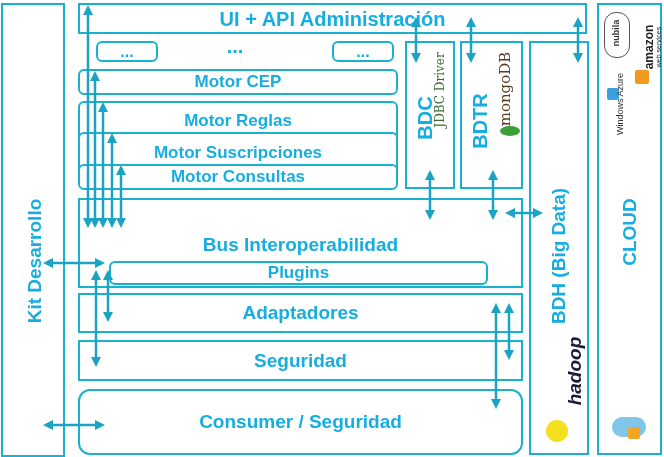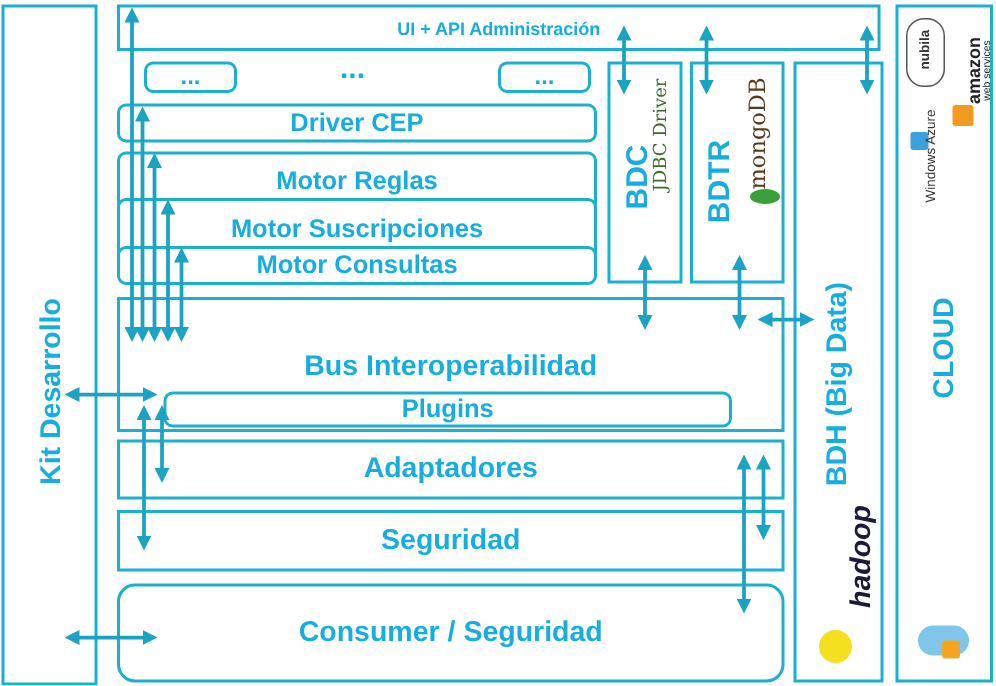--- a/index.html
+++ b/index.html
@@ -15,36 +15,36 @@
 <div class="lbl" style="left:8px;top:6px;font-family:'DejaVu Serif',serif;font-size:14px;color:#3a4a6a;">
   <span>sofia</span>
 </div>
 
 <div class="box" style="left:1px;top:3px;width:64px;height:454px;"></div>
 <div class="lbl center" style="left:-60px;top:246px;width:190px;height:30px;font-size:19px;transform:rotate(-90deg);">
   <span>Kit Desarrollo</span>
 </div>
 
 <div class="box" style="left:78px;top:3px;width:509px;height:31px;"></div>
-<div class="lbl center" style="left:78px;top:4px;width:509px;height:30px;font-size:12px;">
+<div class="lbl center" style="left:78px;top:4px;width:509px;height:30px;font-size:20px;">
   <span>UI + API Administración</span>
 </div>
 
 <div class="box center" style="left:96px;top:41px;width:62px;height:21px;border-radius:6px;">
   <span class="lbl" style="position:static;font-size:16px;line-height:14px;">...</span>
 </div>
 <div class="lbl center" style="left:205px;top:36px;width:60px;height:20px;font-size:20px;">
   <span>...</span>
 </div>
 <div class="box center" style="left:332px;top:41px;width:62px;height:21px;border-radius:6px;">
   <span class="lbl" style="position:static;font-size:16px;line-height:14px;">...</span>
 </div>
 
 <div class="box center" style="left:78px;top:69px;width:320px;height:26px;border-radius:6px;">
-  <span class="lbl" style="position:static;font-size:17px;">Driver CEP</span>
+  <span class="lbl" style="position:static;font-size:17px;">Motor CEP</span>
 </div>
 <div class="box center" style="left:78px;top:101px;width:320px;height:40px;border-radius:6px;">
   <span class="lbl" style="position:static;font-size:17px;">Motor Reglas</span>
 </div>
 <div class="box center" style="left:78px;top:132px;width:320px;height:42px;border-radius:6px;">
   <span class="lbl" style="position:static;font-size:17px;">Motor Suscripciones</span>
 </div>
 <div class="box center" style="left:78px;top:164px;width:320px;height:26px;border-radius:6px;">
   <span class="lbl" style="position:static;font-size:17px;">Motor Consultas</span>
 </div>

